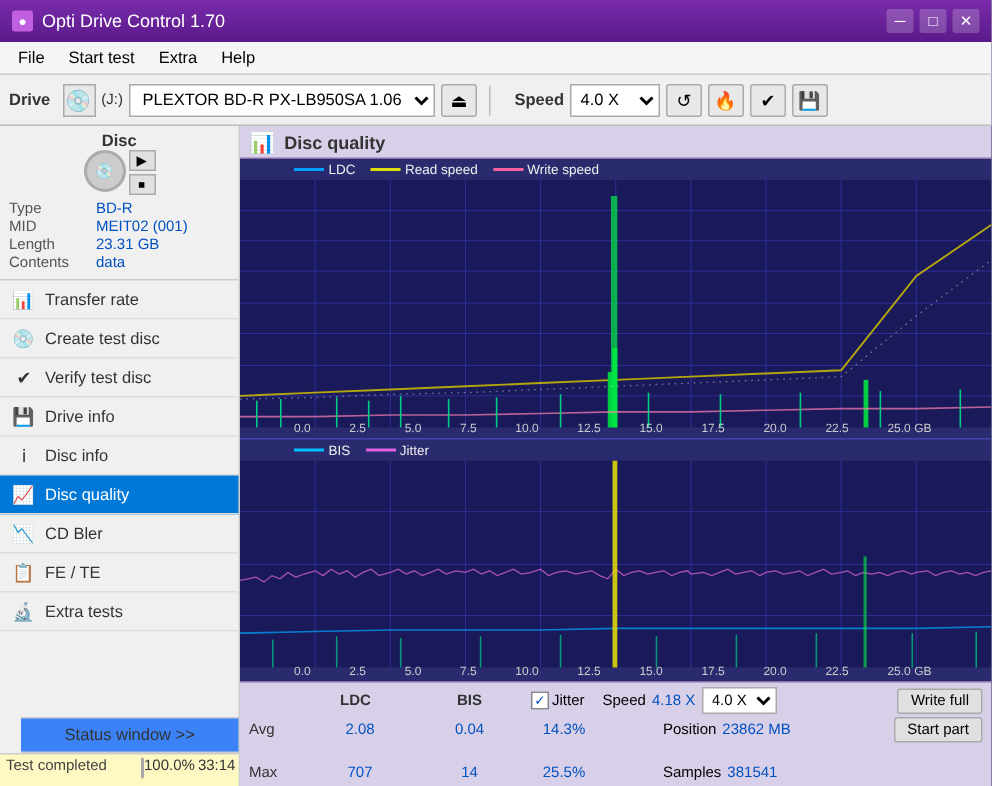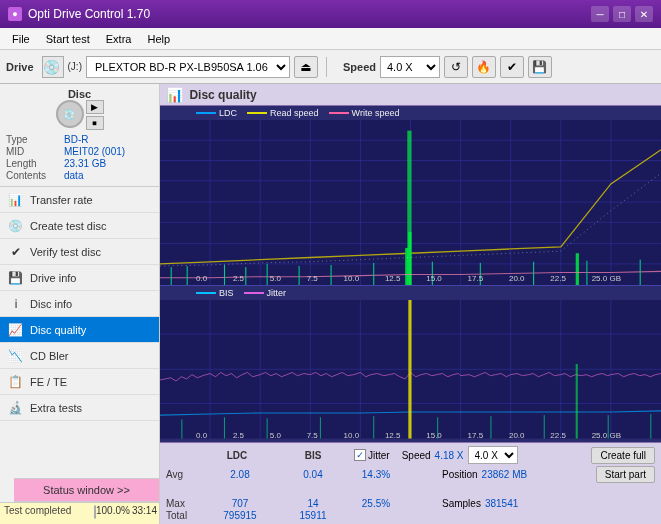--- a/index.html
+++ b/index.html
@@ -181,21 +181,21 @@
       color: white;
     }
     .sidebar-item .item-icon {
       width: 16px; height: 16px; flex-shrink: 0;
       display: flex; align-items: center; justify-content: center;
       font-size: 12px;
     }
 
     #status-btn {
       margin-top: auto;
-      background: #f9a8d4;
+      background: #3b82f6;
       border-top: 1px solid #ccc;
       border-bottom: 1px solid #ccc;
       height: 24px;
       display: flex;
       align-items: center;
       justify-content: center;
       cursor: pointer;
       font-size: 11px;
       color: #333;
       margin-left: 14px;
@@ -727,21 +727,21 @@
           <span>Jitter</span>
         </div>
         <div class="speed-info">
           <span>Speed</span>
           <span class="speed-val">4.18 X</span>
           <select class="speed-select-sm">
             <option>4.0 X</option>
           </select>
         </div>
         <div style="flex:1;"></div>
-        <button class="start-btn">Create full</button>
+        <button class="start-btn">Write full</button>
       </div>
 
       <div id="stats-row2" style="display:flex;align-items:center;gap:3px;margin-top:1px;">
         <span class="stat-label">Avg</span>
         <span class="stat-col-val">2.08</span>
         <span class="stat-col-val">0.04</span>
         <span style="color:#0050c0;width:50px;text-align:center;">14.3%</span>
         <div class="position-info" style="margin-left:8px;">
           <span>Position</span>
           <span class="pos-val">23862 MB</span>
@@ -754,20 +754,15 @@
         <span class="stat-label">Max</span>
         <span class="stat-col-val">707</span>
         <span class="stat-col-val">14</span>
         <span style="color:#0050c0;width:50px;text-align:center;">25.5%</span>
         <div class="position-info" style="margin-left:8px;">
           <span>Samples</span>
           <span class="pos-val">381541</span>
         </div>
       </div>
 
-      <div style="display:flex;align-items:center;gap:3px;margin-top:1px;">
-        <span class="stat-label">Total</span>
-        <span class="stat-col-val">795915</span>
-        <span class="stat-col-val">15911</span>
-      </div>
     </div>
   </div>
 </div>
 
 </body></html>

